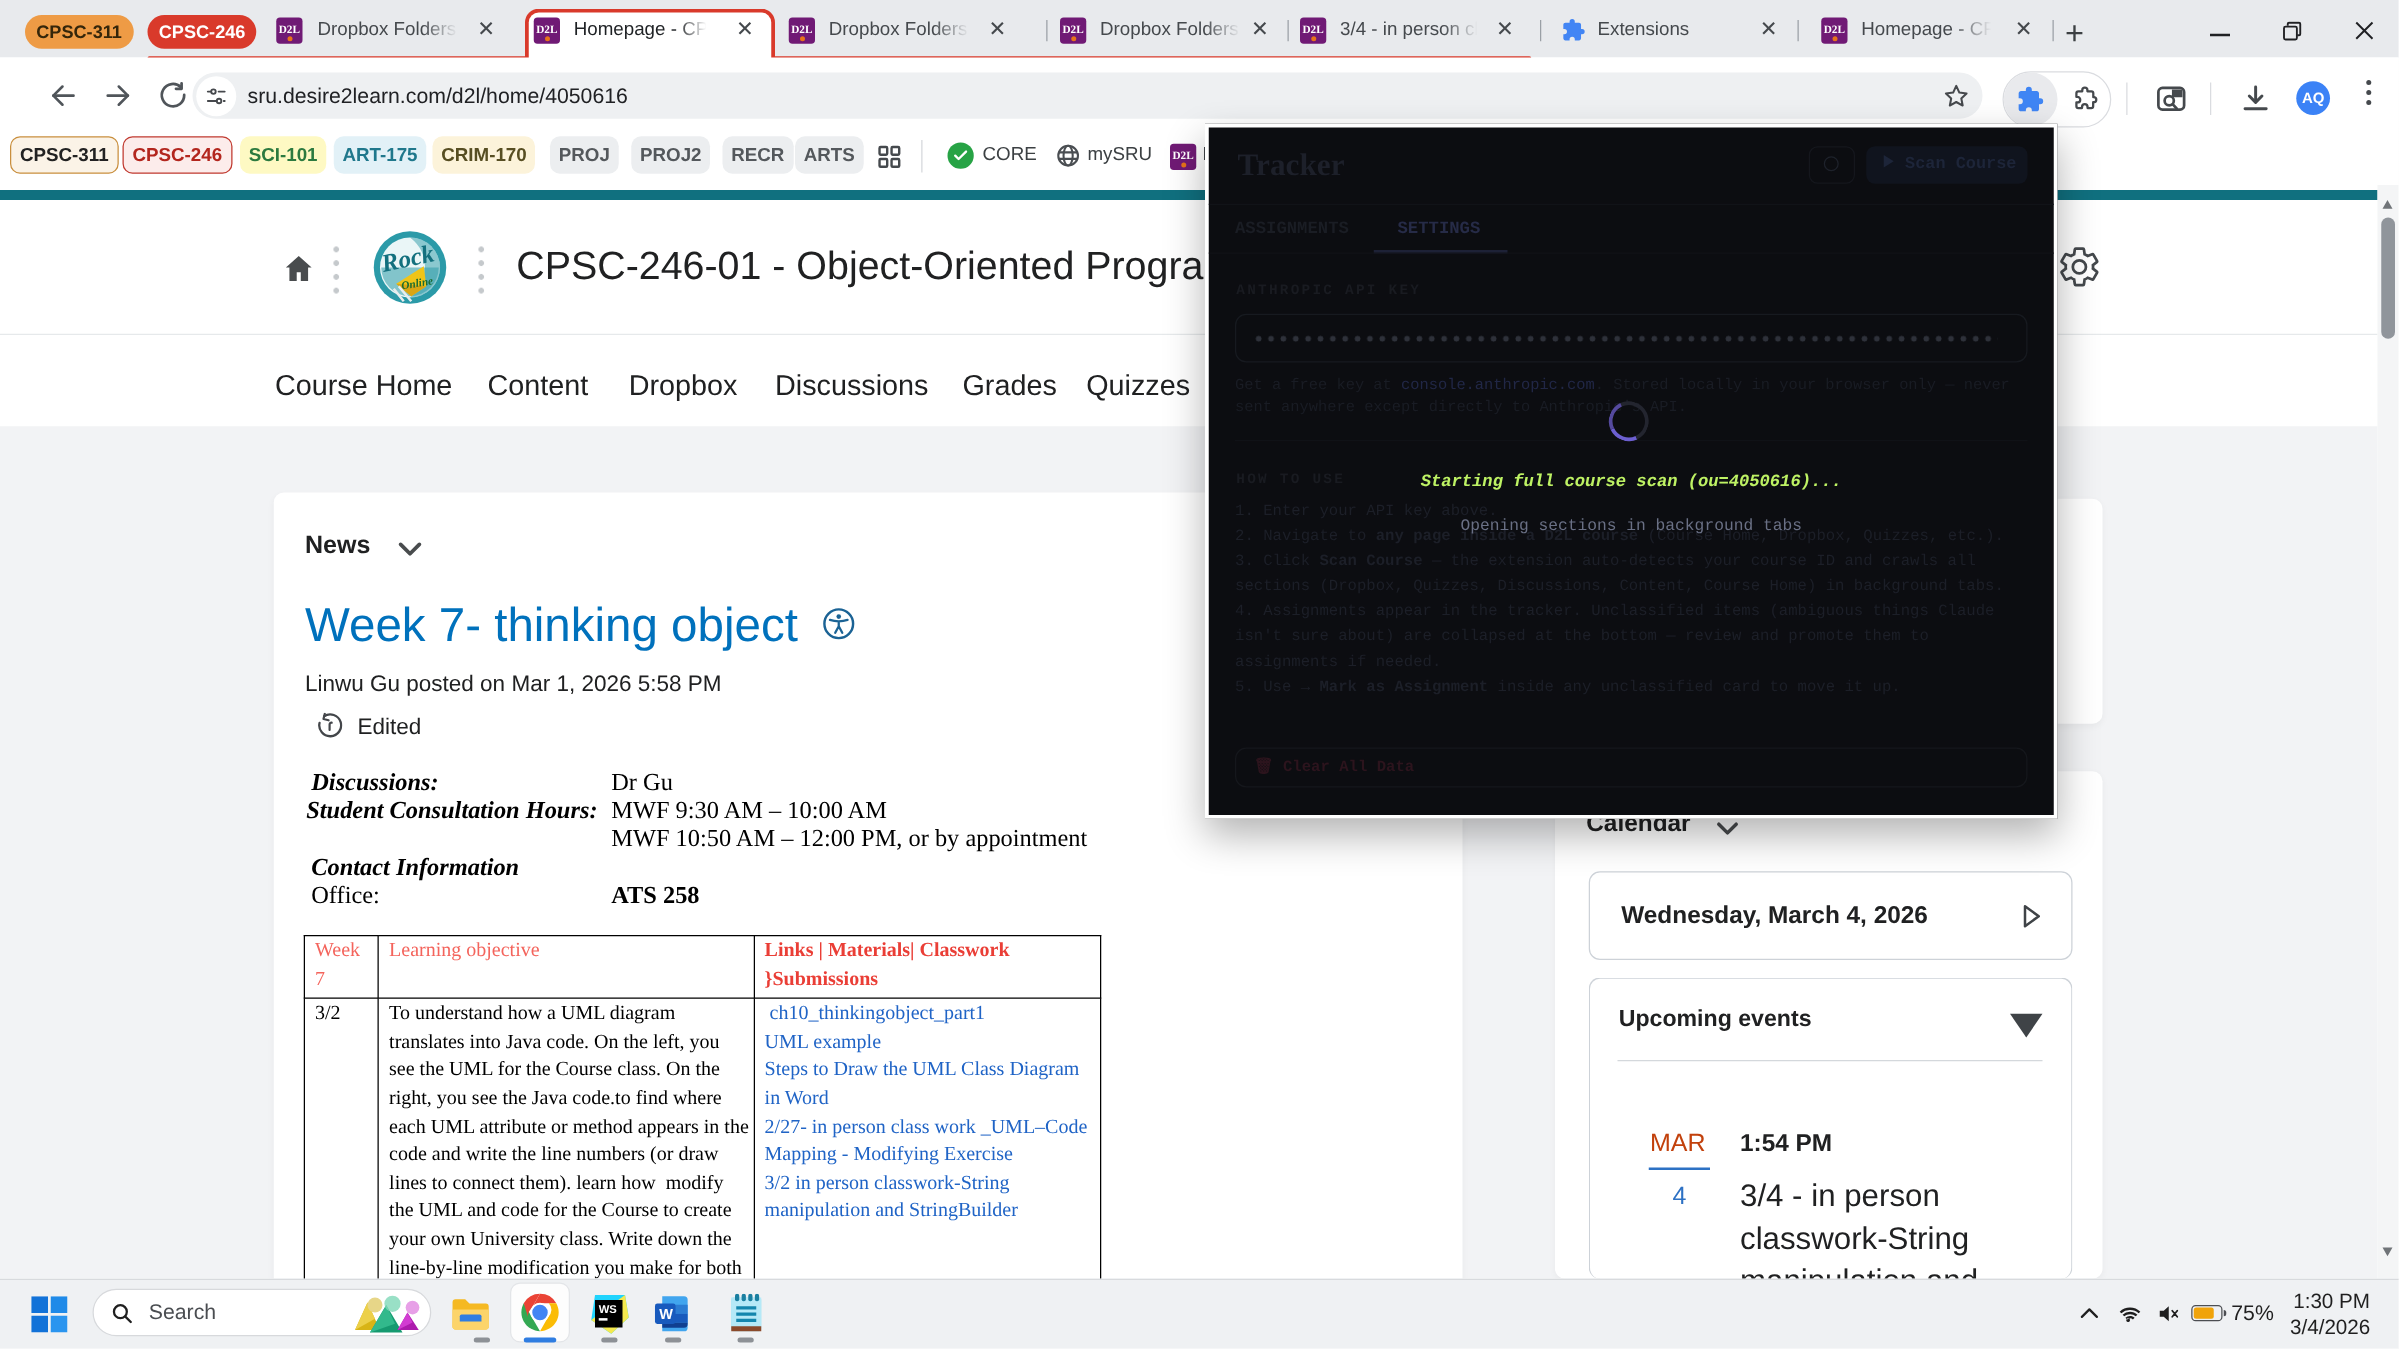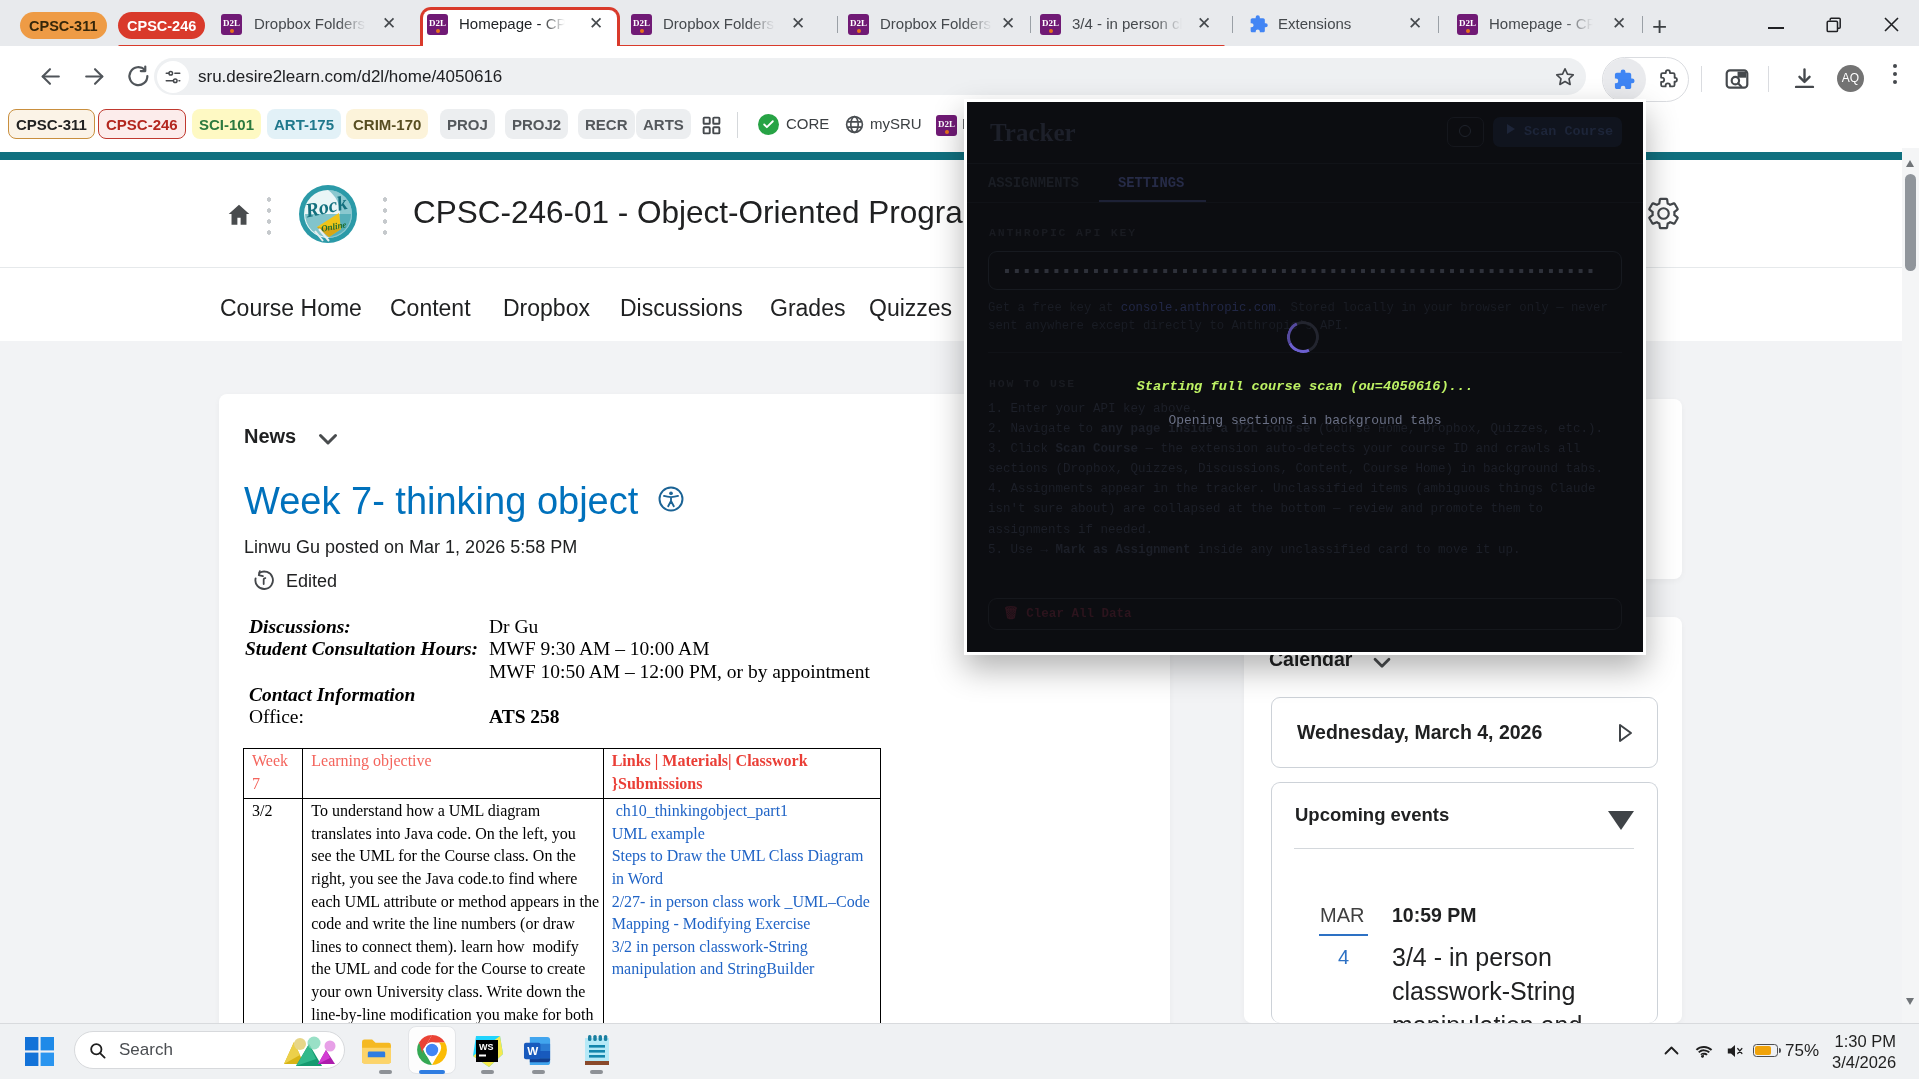--- a/index.html
+++ b/index.html
@@ -146,21 +146,21 @@
       <path d="M12.5 5.2h7.8v5.6h-7.8z" fill="#45494d" stroke="none"></path>
       <circle cx="10.5" cy="13.5" r="3.4"></circle>
       <path d="M13 16l3 3.2" stroke-linecap="round"></path>
     </svg>
   <div style="position:absolute; left:1768px; top:20px; width:1px; height:26px; background:#dadce0;"></div>
   <svg style="position:absolute;left:1791px;top:19px;" width="27" height="27" viewBox="0 0 24 24" fill="none" stroke="#45494d" stroke-width="2.1" stroke-linecap="round" stroke-linejoin="round">
       <path d="M12 4v10"></path>
       <path d="M7.5 10.5L12 15l4.5-4.5"></path>
       <path d="M4.5 19.5h15"></path>
     </svg>
-  <div style="position:absolute; left:1837px; top:19px; width:27px; height:27px; border-radius:50%; background:#737373; color:#fff; font-size:12px; font-weight:normal; text-align:center; line-height:27px;">AQ</div>
+  <div style="position:absolute; left:1837px; top:19px; width:27px; height:27px; border-radius:50%; background:#3b82f6; color:#fff; font-size:12px; font-weight:bold; text-align:center; line-height:27px;">AQ</div>
   <div style="position:absolute; left:1893px; top:18px; width:4px; height:4px; background:#45494d; border-radius:50%; box-shadow:0 8px 0 #45494d, 0 16px 0 #45494d;"></div>
 </div>
 <div id="bookbar" class="abs">
   <div class="bpill" style="left:8px;  background:#fbf3e7; border:1.5px solid #c98f3e; color:#222;">CPSC-311</div>
   <div class="bpill" style="left:98px; background:#fceceb; border:1.5px solid #c0392f; color:#b3261e;">CPSC-246</div>
   <div class="bpill" style="left:192px; background:#fef9c3; color:#2c7a3f;">SCI-101</div>
   <div class="bpill" style="left:267px; background:#e2f1f7; color:#20788c;">ART-175</div>
   <div class="bpill" style="left:346px; background:#fcf3da; color:#574e22;">CRIM-170</div>
   <div class="bpill" style="left:440px; background:#eceef0; color:#54585c;">PROJ</div>
   <div class="bpill" style="left:505px; background:#eceef0; color:#54585c;">PROJ2</div>
@@ -272,24 +272,24 @@
       <div style="position:absolute; left:27px; top:80px; width:387px; height:71px; border:1px solid #cdd2d8; border-radius:9px;">
         <div style="position:absolute; left:25px; top:23px; font-size:19.5px; font-weight:bold; color:#202122;">Wednesday, March 4, 2026</div>
         <svg style="position:absolute;left:346px;top:25px;" width="16" height="20" viewBox="0 0 16 20" fill="none" stroke="#3f4347" stroke-width="2">
             <path d="M2 2l11 8-11 8z" stroke-linejoin="round"></path>
           </svg>
       </div>
       <div style="position:absolute; left:27px; top:165px; width:387px; height:241px; border:1px solid #cdd2d8; border-radius:9px; border-bottom:none;">
         <div style="position:absolute; left:23px; top:21px; font-size:18.5px; font-weight:bold; color:#202122;">Upcoming events</div>
         <div style="position:absolute; left:336px; top:28px; width:0; height:0; border-left:13px solid transparent; border-right:13px solid transparent; border-top:19px solid #3f4347;"></div>
         <div style="position:absolute; left:22px; top:65px; width:340px; height:1px; background:#d4d8dc;"></div>
-        <div style="position:absolute; left:48px; top:121px; font-size:20px; color:#404040;text-align:center;">MAR</div>
+        <div style="position:absolute; left:48px; top:121px; font-size:20px; color:#c2410c;text-align:center;">MAR</div>
         <div style="position:absolute; left:47px; top:151px; width:49px; height:2px; background:#2d71c4;"></div>
         <div style="position:absolute; left:66px; top:163px; font-size:20px; color:#2d71c4;">4</div>
-        <div style="position:absolute; left:120px; top:121px; font-size:19.5px; font-weight:bold; color:#202122;">10:59 PM</div>
+        <div style="position:absolute; left:120px; top:121px; font-size:19.5px; font-weight:bold; color:#202122;">1:54 PM</div>
         <div style="position:absolute; left:120px; top:157px; width:220px; font-size:25px; color:#202122; line-height:34px;">3/4 - in person classwork-String manipulation and</div>
       </div>
     </div>
   </div>
   <div id="scrollbar">
     <div style="position:absolute; left:4px; top:12px; width:0; height:0; border-left:4.5px solid transparent; border-right:4.5px solid transparent; border-bottom:7px solid #707478;"></div>
     <div style="position:absolute; left:3px; top:26px; width:11px; height:97px; background:#90959b; border-radius:6px;"></div>
     <div style="position:absolute; left:4px; top:850px; width:0; height:0; border-left:4.5px solid transparent; border-right:4.5px solid transparent; border-top:7px solid #707478;"></div>
   </div>
 </div>

